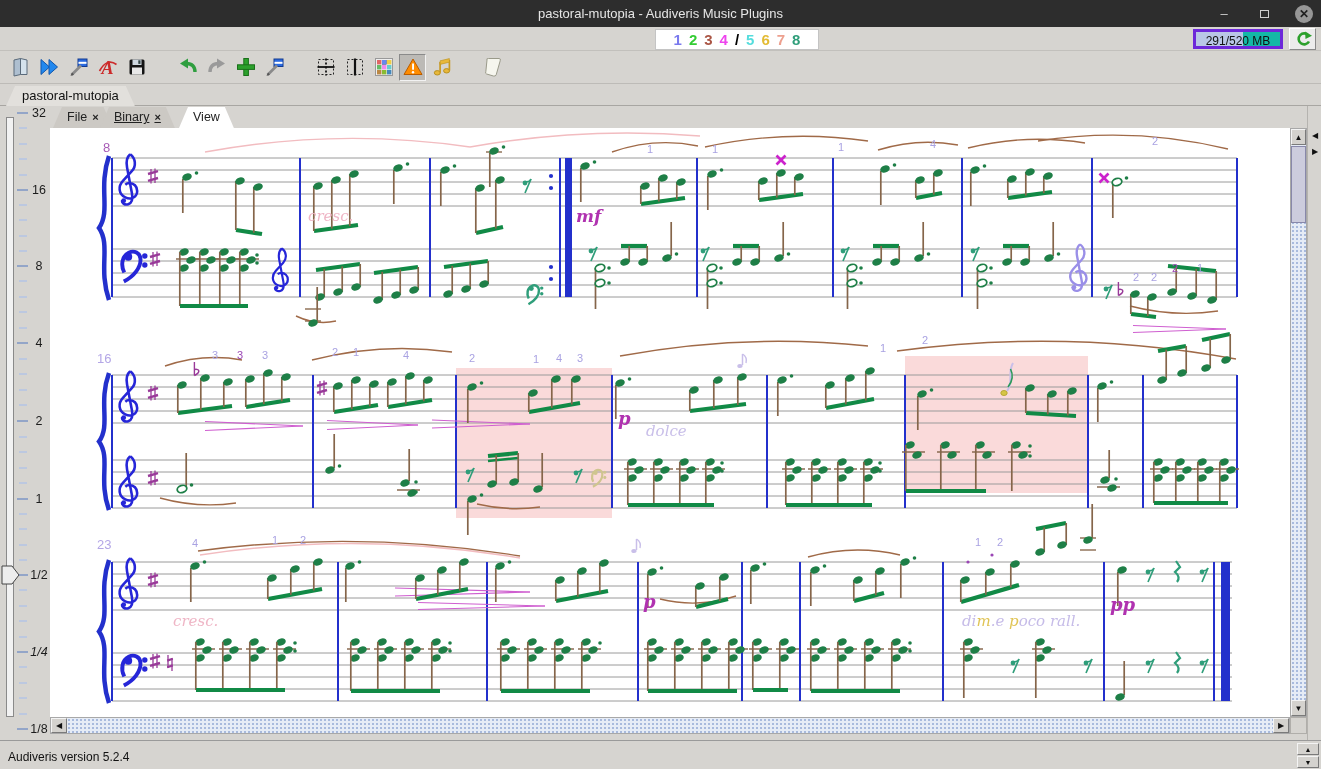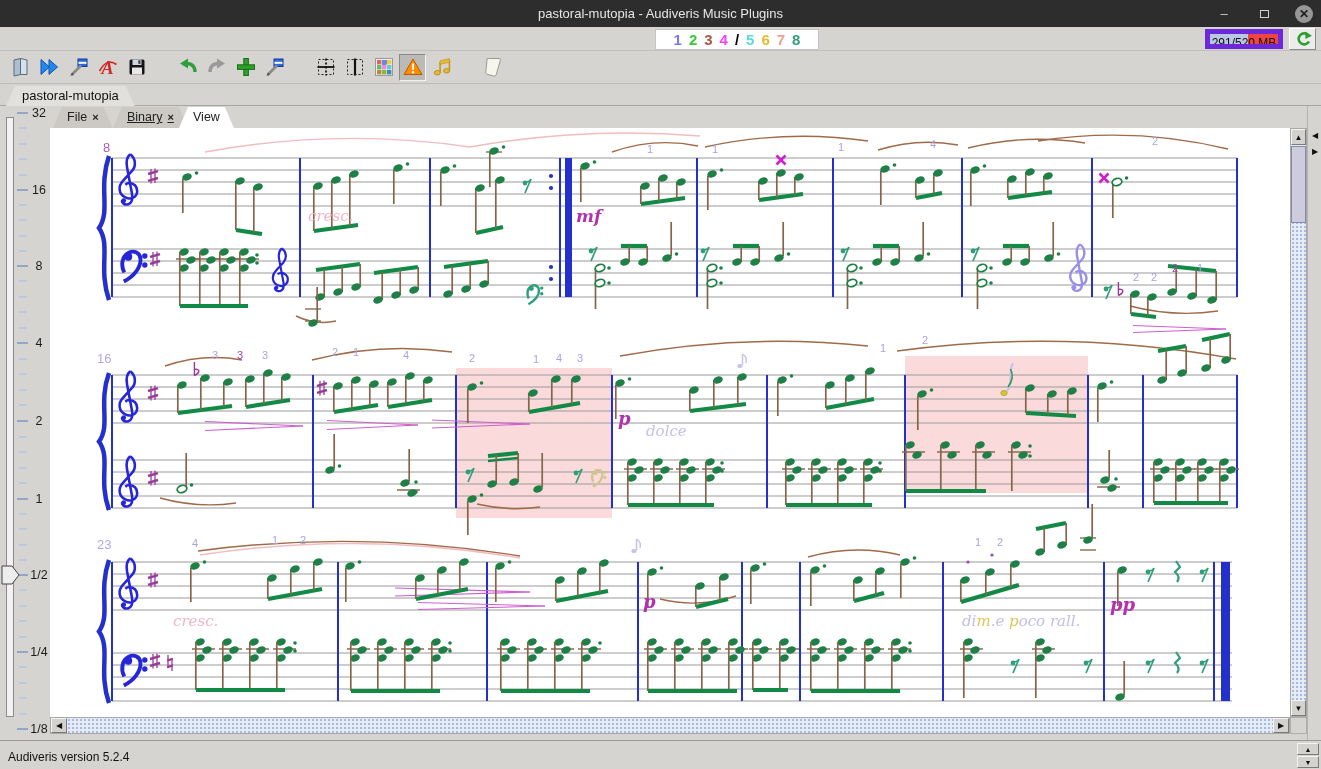--- a/index.html
+++ b/index.html
@@ -11,21 +11,21 @@
   .titlebar .title{color:#e6e6e6;font-size:13px}
   .wctrls{position:absolute;right:8px;top:0;height:27px;display:flex;align-items:center;gap:22px}
   .wbtn{color:#cfcfcf;font-size:13px;width:18px;text-align:center;cursor:default}
   .maxglyph{display:inline-block;width:9px;height:8px;border:1.4px solid #cfcfcf}
   .closecircle{width:18px;height:18px;border-radius:50%;background:#979797;color:#1f1f1f;font-size:12px;font-weight:bold;display:flex;align-items:center;justify-content:center}
   
   .menubar{left:0;top:27px;width:1321px;height:24px;background:#d6d4d0;border-bottom:1px solid #c2c0bc;display:flex;align-items:center}
   .menuitem{font-size:13px;color:#1a1a1a;padding:0 11px;height:24px;line-height:24px}
   .stepbox{position:absolute;left:655px;top:2px;width:164px;height:21px;background:#fff;border:1px solid #c4c4c4;display:flex;align-items:center;justify-content:center}
   .stepdigit{font-size:15px;font-weight:bold;margin:0 3.5px;font-family:"Liberation Sans",sans-serif}
-  .memwrap{position:absolute;right:38px;top:2px;width:78px;height:20px;border:5px solid #6d28d9;background:#ef4444;overflow:hidden}
+  .memwrap{position:absolute;right:38px;top:2px;width:90px;height:20px;border:3px solid #6d28d9;background:#14b8a6;overflow:hidden}
   .memfill{position:absolute;left:0;top:0;height:100%;background:#b9c6e6}
   .memlabel{position:relative;font-size:12px;color:#111;text-align:center;line-height:18px}
   .membtn{position:absolute;right:5px;top:1px;width:27px;height:22px;background:#ececec;border:1px solid;border-color:#fff #8a8a8a #8a8a8a #fff;display:flex;align-items:center;justify-content:center}
   
   .toolbar{left:0;top:51px;width:1321px;height:33px;background:#d6d4d0;border-bottom:1px solid #bdbbb7;display:flex;align-items:center;padding-left:6px}
   .tbtn{width:27px;height:27px;display:flex;align-items:center;justify-content:center;margin:0 1px;border:1px solid transparent}
   .tbtn.sel{background:#bcbab6;border:1px solid;border-color:#8a8a8a #f2f2f2 #f2f2f2 #8a8a8a}
   .tgap{width:22px}
   
   .tabrow1{left:0;top:84px;width:1321px;height:22px;background:#d6d4d0;border-bottom:1px solid #a8a6a2}
@@ -256,35 +256,35 @@
     <div class="tickminor" style="top: 422.4px;"></div>
     <div class="tickminor" style="top: 437.6px;"></div>
     <div class="tickminor" style="top: 452.8px;"></div>
     <div class="tickmajor" style="top: 468px;"></div>
     <div class="rlabel" style="top: 462px;">1/2</div>
     <div class="tickminor" style="top: 483.4px;"></div>
     <div class="tickminor" style="top: 498.8px;"></div>
     <div class="tickminor" style="top: 514.2px;"></div>
     <div class="tickminor" style="top: 529.6px;"></div>
     <div class="tickmajor" style="top: 545px;"></div>
-    <div class="rlabel" style="top: 539px;">1/4</div>
+    <div class="rlabel" style="top: 539px; font-style: italic;">1/4</div>
     <div class="tickminor" style="top: 560.4px;"></div>
     <div class="tickminor" style="top: 575.8px;"></div>
     <div class="tickminor" style="top: 591.2px;"></div>
     <div class="tickminor" style="top: 606.6px;"></div>
     <div class="tickmajor" style="top: 622px;"></div>
     <div class="rlabel" style="top: 616px;">1/8</div>
     <svg width="22" height="22" style="position: absolute; left: 1px; top: 458px;">
       <polygon points="1,2 11,2 18,11 11,20 1,20" fill="#ededed" stroke="#444"></polygon>
     </svg>
   </div>
 
 <div class="abs sheettabs" id="sheettabs">
     <div class="stab" style="left: 3px; min-width: 58px;"><span>File</span><span class="x">×</span></div>
-    <div class="stab" style="left: 63px; min-width: 64px; text-decoration: underline;"><span>Binary</span><span class="x">×</span></div>
+    <div class="stab" style="left: 50px; min-width: 64px; text-decoration: underline;"><span>Binary</span><span class="x">×</span></div>
     <div class="stab active" style="left: 129px; min-width: 50px;"><span>View</span></div>
   </div>
 
 <div class="abs canvas"></div>
 <svg id="score-svg" width="1240" height="589" viewBox="50 128 1240 589">
     <rect x="456" y="368" width="156" height="150" fill="#fadada"></rect>
     <rect x="905" y="356" width="183" height="137" fill="#fadada"></rect>
     <line x1="112" y1="158" x2="1237" y2="158" stroke="#9a9a9a" stroke-width="1"></line>
     <line x1="112" y1="170" x2="1237" y2="170" stroke="#9a9a9a" stroke-width="1"></line>
     <line x1="112" y1="182" x2="1237" y2="182" stroke="#9a9a9a" stroke-width="1"></line>

